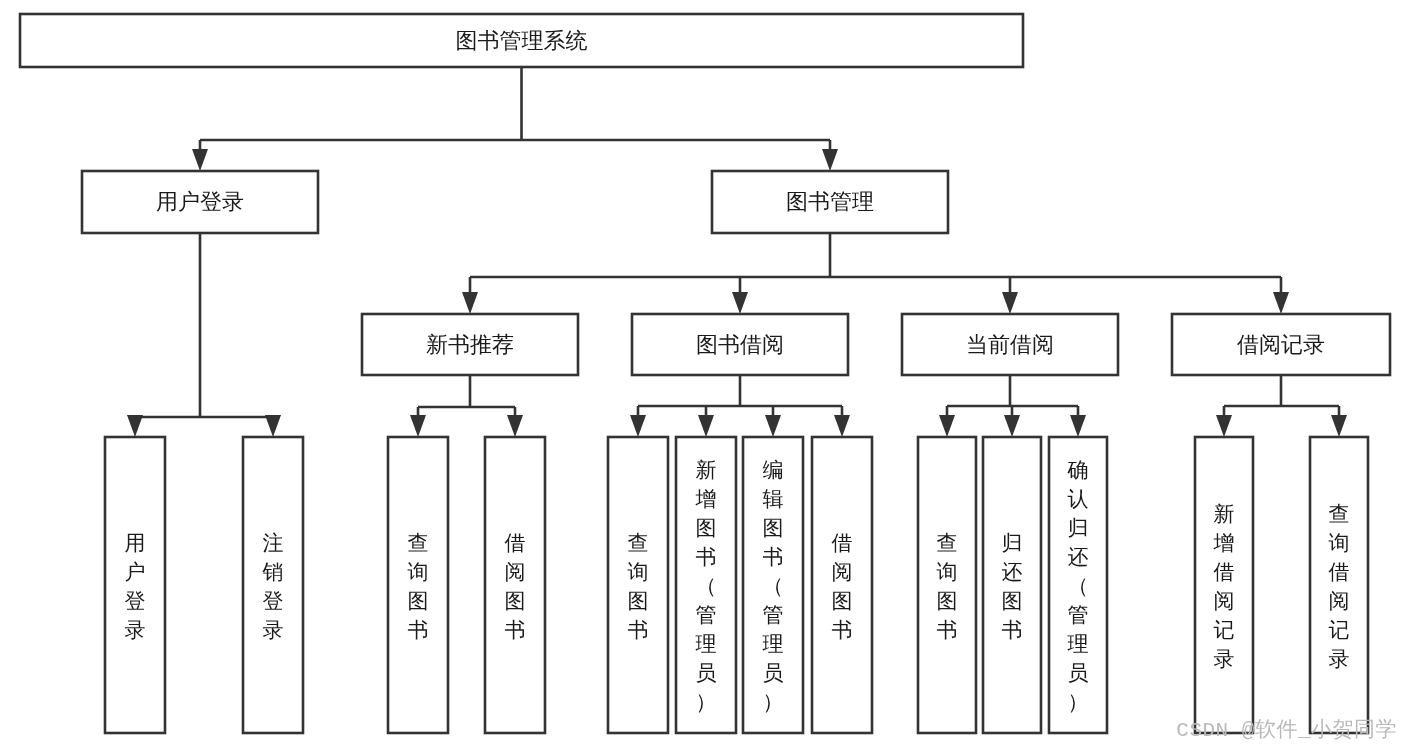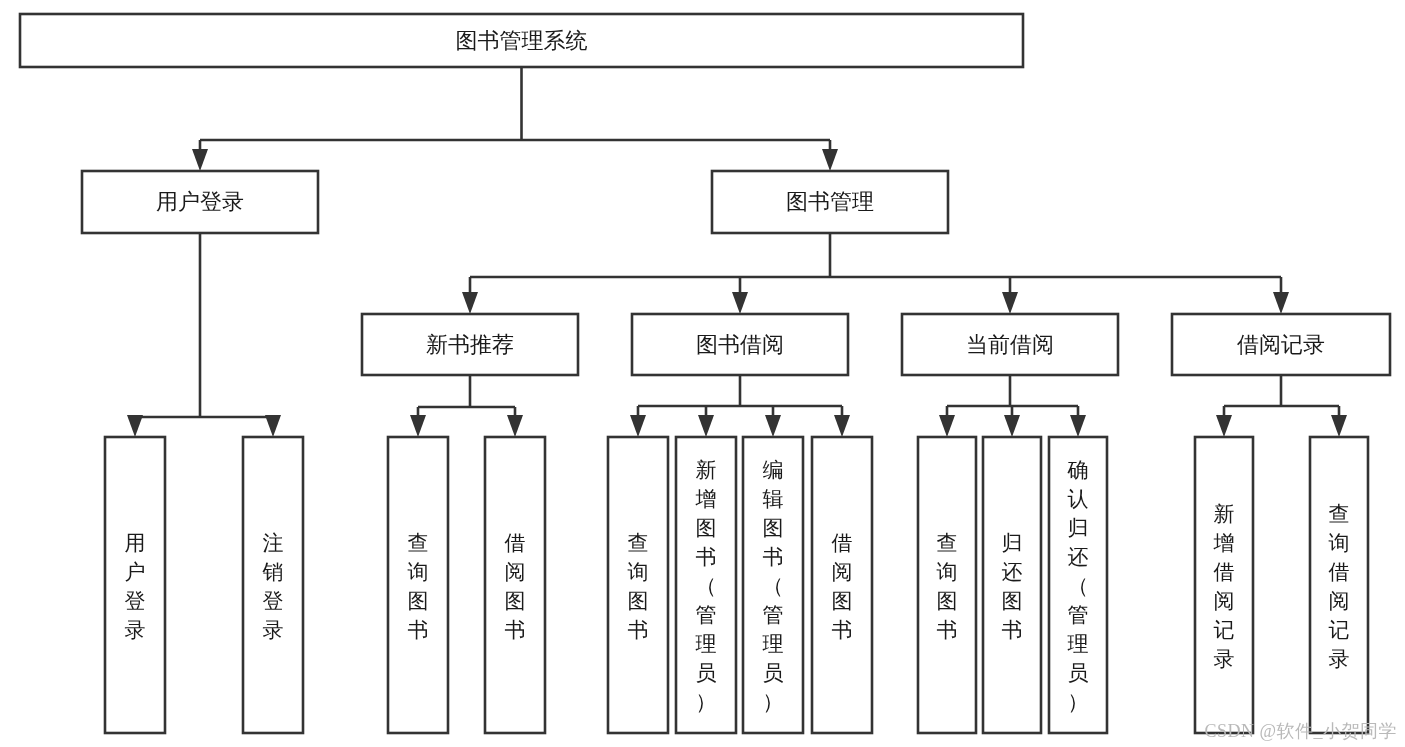--- a/index.html
+++ b/index.html
@@ -17,22 +17,22 @@
     fill:#1a1a1a;font-size:22px;
     text-anchor:middle;dominant-baseline:middle;
   }
   .node-label-v{
     font-family:"DejaVu Sans","Liberation Sans",sans-serif;
     fill:#1a1a1a;font-size:21px;
     text-anchor:middle;
   }
   .watermark{
     position:absolute;right:8px;bottom:4px;
-    font-family:Liberation Serif, serif;
-    font-size:18px;color:#b9b9b9;white-space:nowrap;
+    font-family:Liberation Mono, monospace;
+    font-size:21px;color:#b9b9b9;white-space:nowrap;
     letter-spacing:0.5px;
   }
 </style>
 </head>
 <body>
 
 <svg id="canvas" viewBox="0 0 1405 747">
   <g id="edges-layer">
       <line x1="521.5" y1="67" x2="521.5" y2="140" class="link"></line>
       <line x1="200" y1="140" x2="830" y2="140" class="link"></line>

